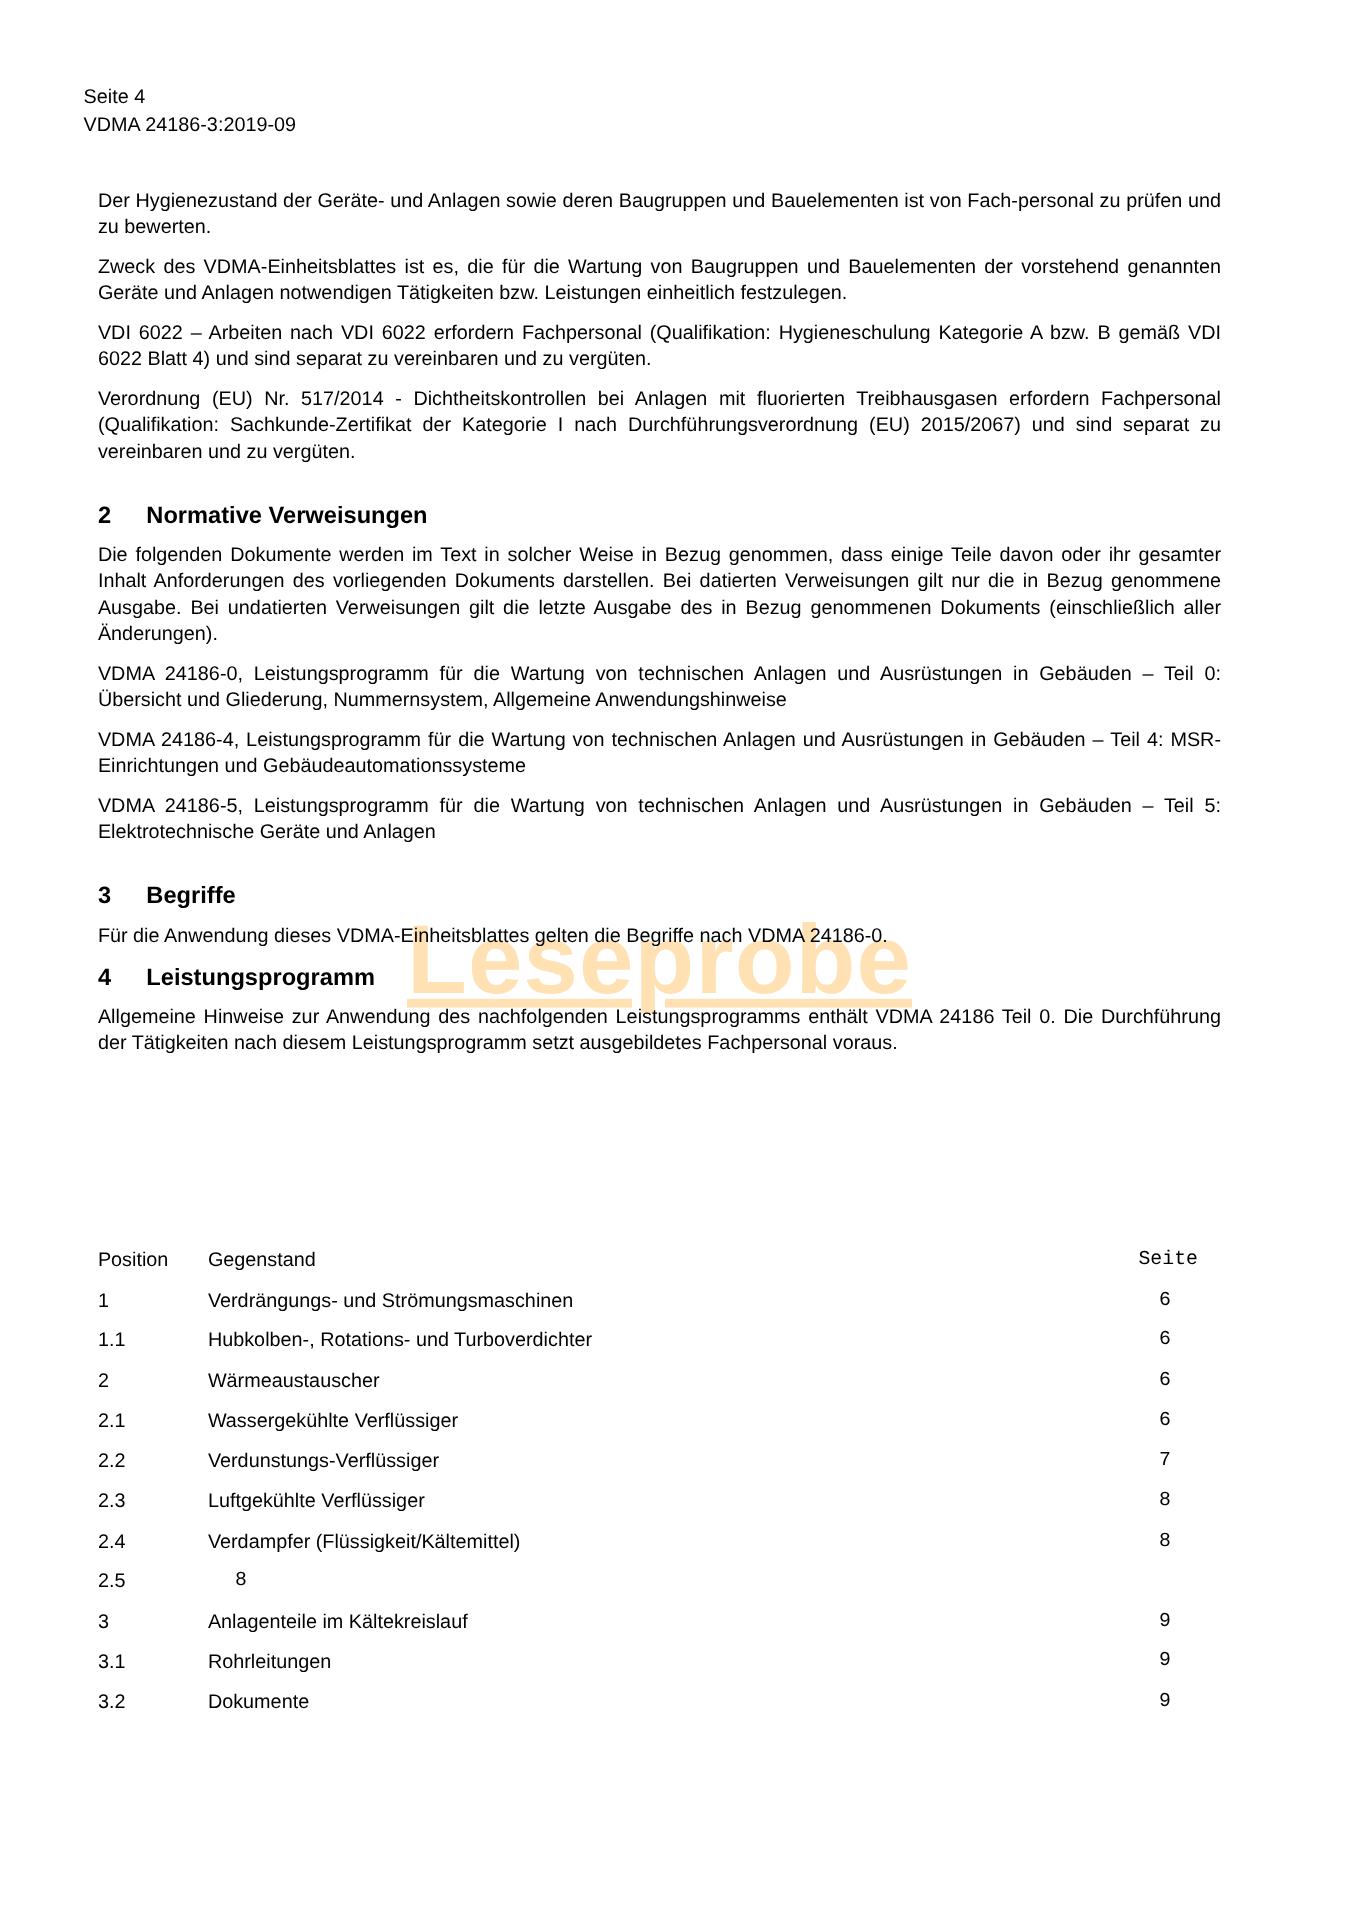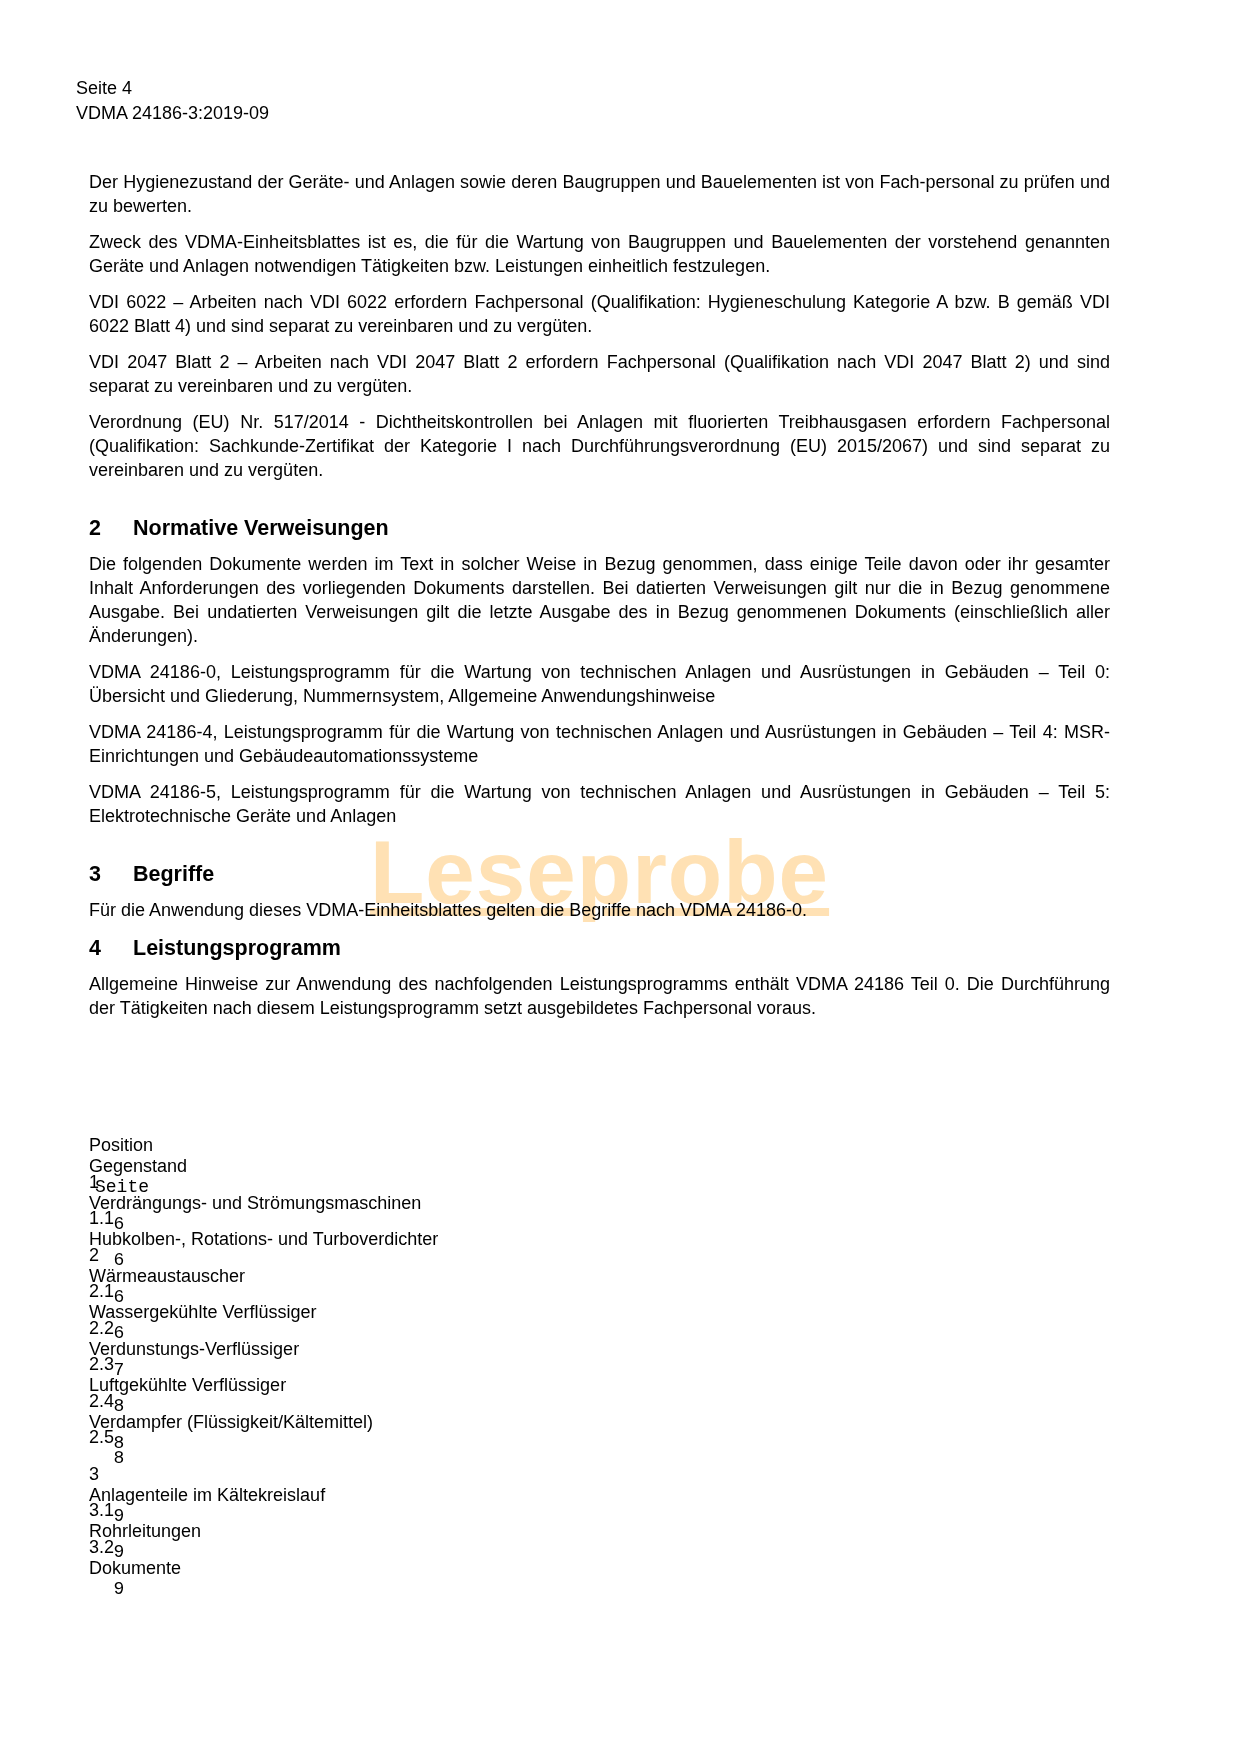--- a/index.html
+++ b/index.html
@@ -66,21 +66,20 @@
     position: absolute;
     left: 89px;
     top: 1135px;
     width: 1000px;
     font-size: 18px;
   }
   .toc-row {
     display: flex;
     height: 36.5px;
     align-items: flex-start;
-    flex-direction: column;
   }
   .toc-pos {
     width: 100px;
   }
   .toc-item {
     flex: 1;
   }
   .toc-page {
     width: 60px;
     text-align: center;
@@ -100,21 +99,20 @@
 <div class="page-header">
   <div>Seite 4</div>
   <div>VDMA 24186-3:2019-09</div>
 </div>
 
 <div class="content">
 
   <p class="para">Der Hygienezustand der Geräte- und Anlagen sowie deren Baugruppen und Bauelementen ist von Fach-personal zu prüfen und zu bewerten.</p>
   <p class="para">Zweck des VDMA-Einheitsblattes ist es, die für die Wartung von Baugruppen und Bauelementen der vorstehend genannten Geräte und Anlagen notwendigen Tätigkeiten bzw. Leistungen einheitlich festzulegen.</p>
   <p class="para">VDI 6022 – Arbeiten nach VDI 6022 erfordern Fachpersonal (Qualifikation: Hygieneschulung Kategorie A bzw. B gemäß VDI 6022 Blatt 4) und sind separat zu vereinbaren und zu vergüten.</p>
-  <p class="para">VDI 2047 Blatt 2 – Arbeiten nach VDI 2047 Blatt 2 erfordern Fachpersonal (Qualifikation nach VDI 2047 Blatt 2) und sind separat zu vereinbaren und zu vergüten.</p>
   <p class="para" style="margin-bottom:32px;">Verordnung (EU) Nr. 517/2014 - Dichtheitskontrollen bei Anlagen mit fluorierten Treibhausgasen erfordern Fachpersonal (Qualifikation: Sachkunde-Zertifikat der Kategorie I nach Durchführungsverordnung (EU) 2015/2067) und sind separat zu vereinbaren und zu vergüten.</p>
 
   <div class="section-heading">
     <span class="num">2</span>
     <span>Normative Verweisungen</span>
   </div>
   <p class="para">Die folgenden Dokumente werden im Text in solcher Weise in Bezug genommen, dass einige Teile davon oder ihr gesamter Inhalt Anforderungen des vorliegenden Dokuments darstellen. Bei datierten Verweisungen gilt nur die in Bezug genommene Ausgabe. Bei undatierten Verweisungen gilt die letzte Ausgabe des in Bezug genommenen Dokuments (einschließlich aller Änderungen).</p>
   <p class="para">VDMA 24186-0, Leistungsprogramm für die Wartung von technischen Anlagen und Ausrüstungen in Gebäuden – Teil 0: Übersicht und Gliederung, Nummernsystem, Allgemeine Anwendungshinweise</p>
   <p class="para">VDMA 24186-4, Leistungsprogramm für die Wartung von technischen Anlagen und Ausrüstungen in Gebäuden – Teil 4: MSR-Einrichtungen und Gebäudeautomationssysteme</p>
   <p class="para" style="margin-bottom:32px;">VDMA 24186-5, Leistungsprogramm für die Wartung von technischen Anlagen und Ausrüstungen in Gebäuden – Teil 5: Elektrotechnische Geräte und Anlagen</p>

